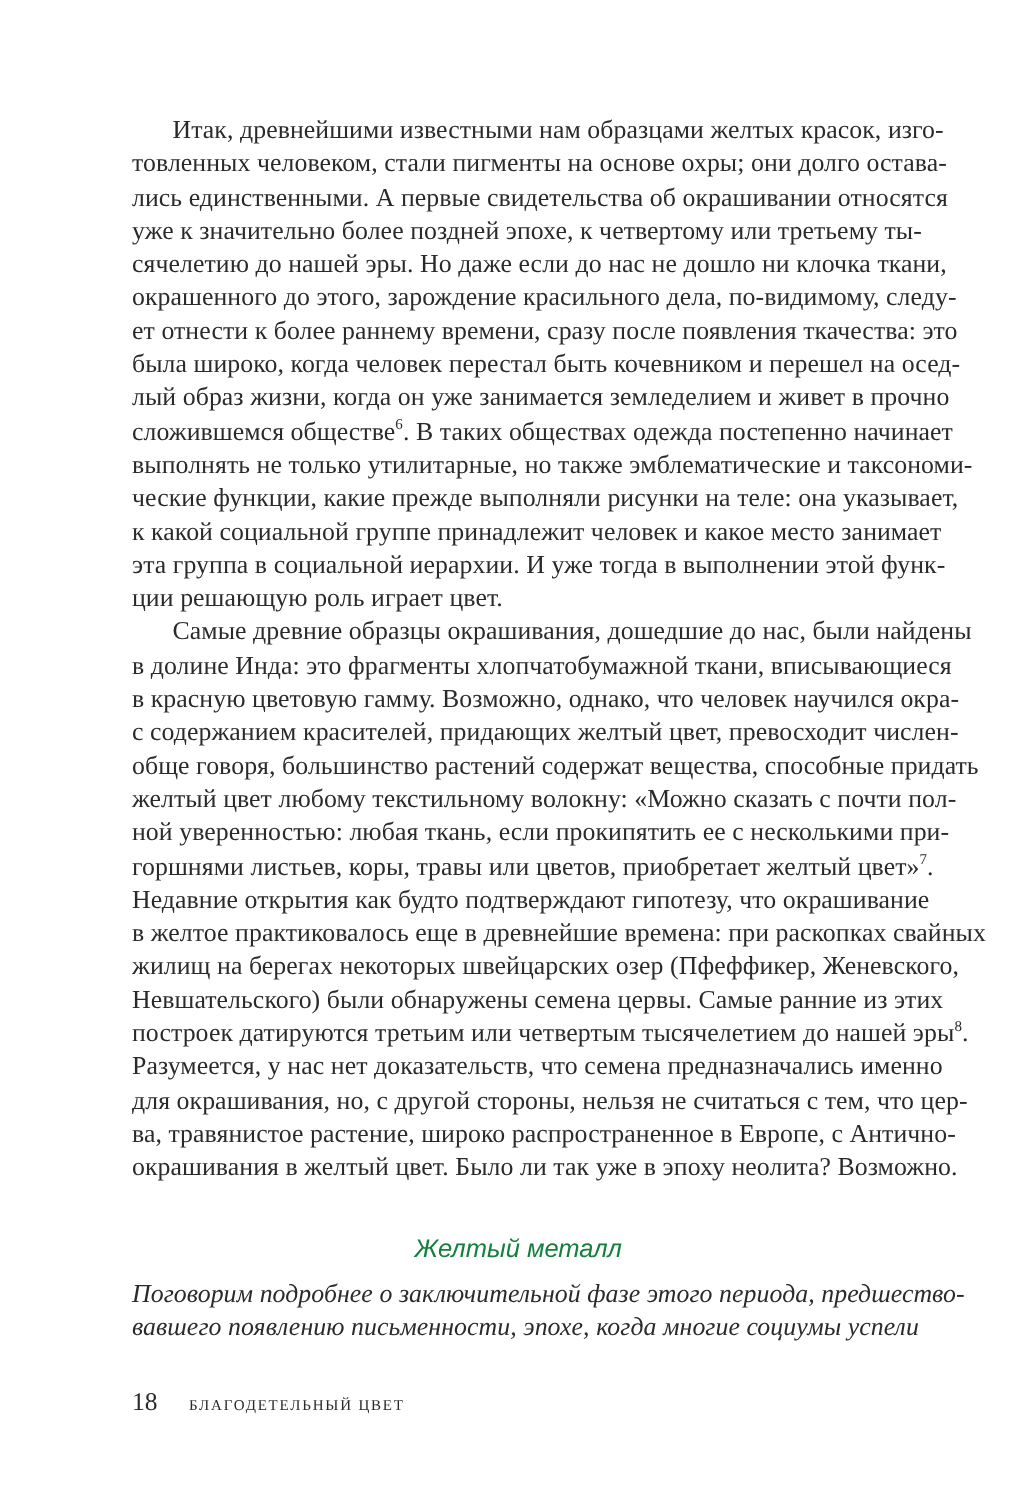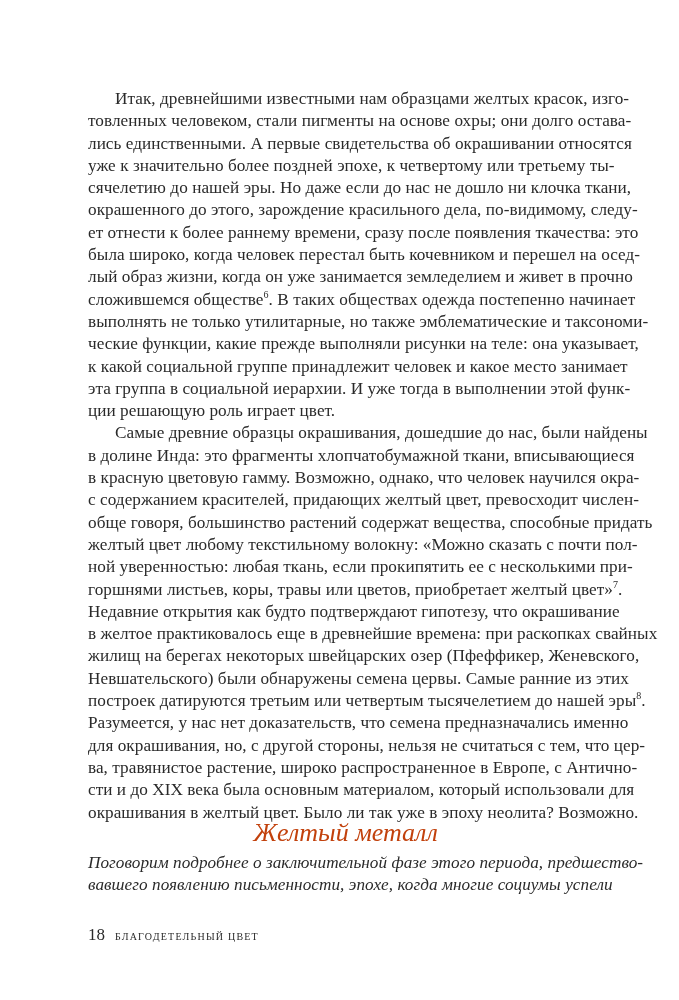--- a/index.html
+++ b/index.html
@@ -13,21 +13,20 @@
       position: relative;
       overflow: hidden;
       color: #2a2a2a;
       font-family: "DejaVu Serif", "Liberation Serif", serif;
     }
     .page {
       position: absolute;
       left: 88px;
       top: 76px;
       width: 515px;
-      margin-top: 12px;
     }
     .line {
       display: block;
       height: 22.3px;
       line-height: 22.3px;
       font-family: "Liberation Serif", "DejaVu Serif", serif;
       font-size: 17.2px;
       text-align: justify;
       text-align-last: justify;
       white-space: nowrap;
@@ -49,40 +48,40 @@
       position: relative;
       top: -7px;
       line-height: 0;
     }
     .heading {
       position: absolute;
       left: 88px;
       width: 515px;
       top: 818px;
       text-align: center;
-      font-family: Liberation Serif, serif;
+      font-family: Liberation Sans, sans-serif;
       font-style: italic;
-      font-size: 26px;
+      font-size: 17px;
       line-height: 30px;
-      color: #c2410c;
+      color: #15803d;
     }
     .after {
       position: absolute;
       left: 88px;
       top: 852px;
       width: 515px;
       font-style: italic;
     }
     .footer {
       position: absolute;
       left: 88px;
       top: 925px;
       display: flex;
       align-items: baseline;
-      gap: 10px;
+      gap: 21px;
       color: #2a2a2a;
     }
     .footer .pnum {
       font-family: "Liberation Serif", "DejaVu Serif", serif;
       font-size: 17px;
     }
     .footer .running {
       font-family: "Liberation Serif", "DejaVu Serif", serif;
       font-size: 10px;
       letter-spacing: 1.2px;
@@ -120,21 +119,20 @@
     <span class="line">ной уверенностью: любая ткань, если прокипятить ее с несколькими при-</span>
     <span class="line"><span class="inner"><span>горшнями листьев, коры, травы или цветов, приобретает желтый цвет»</span><sup class="fn">7</sup><span>.</span></span></span>
     <span class="line">Недавние открытия как будто подтверждают гипотезу, что окрашивание</span>
     <span class="line">в желтое практиковалось еще в древнейшие времена: при раскопках свайных</span>
     <span class="line">жилищ на берегах некоторых швейцарских озер (Пфеффикер, Женевского,</span>
     <span class="line">Невшательского) были обнаружены семена цервы. Самые ранние из этих</span>
     <span class="line"><span class="inner"><span>построек датируются третьим или четвертым тысячелетием до нашей эры</span><sup class="fn">8</sup><span>.</span></span></span>
     <span class="line">Разумеется, у нас нет доказательств, что семена предназначались именно</span>
     <span class="line">для окрашивания, но, с другой стороны, нельзя не считаться с тем, что цер-</span>
     <span class="line">ва, травянистое растение, широко распространенное в Европе, с Античнo-</span>
-    <span class="line">сти и до XIX века была основным материалом, который использовали для</span>
     <span class="line">окрашивания в желтый цвет. Было ли так уже в эпоху неолита? Возможно.</span>
   </div>
 </div>
 
 <div class="heading">Желтый металл</div>
 
 <div class="after">
   <span class="line">Поговорим подробнее о заключительной фазе этого периода, предшество-</span>
   <span class="line">вавшего появлению письменности, эпохе, когда многие социумы успели</span>
 </div>

